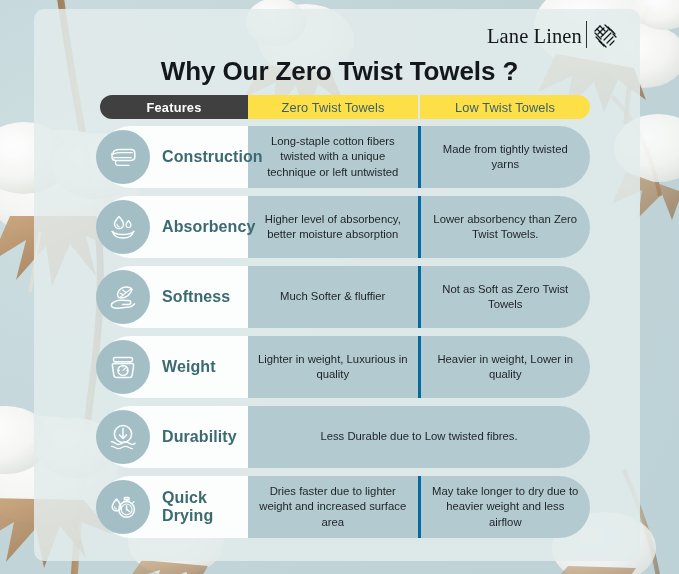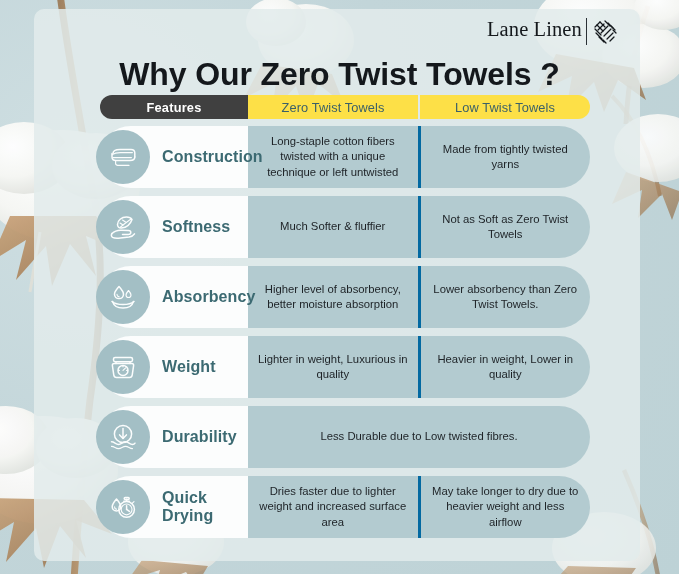--- a/index.html
+++ b/index.html
@@ -42,21 +42,21 @@
     background: rgba(226, 235, 235, 0.86);
     border-radius: 10px;
   }
 
   
   .logo {
     position: absolute;
     left: 487px;
     top: 18px;
     display: flex;
-    align-items: flex-start;
+    align-items: flex-end;
     gap: 4px;
     height: 30px;
   }
   .logo-text {
     font-family: "Liberation Serif", serif;
     font-size: 20.5px;
     color: #14181c;
     letter-spacing: .1px;
     white-space: nowrap;
   }
@@ -67,21 +67,21 @@
   }
   .logo-mark { width: 26px; height: 26px; display: block; }
 
   
   .title {
     position: absolute;
     left: 0;
     top: 56px;
     width: 679px;
     text-align: center;
-    font-size: 32px;
+    font-size: 26px;
     font-weight: bold;
     color: #14181c;
     letter-spacing: -0.1px;
   }
 
   
   .table {
     position: absolute;
     left: 100px;
     top: 95px;
@@ -304,49 +304,49 @@
         <span class="label-text">Construction</span>
       </div>
       <div class="desc-cell zero">Long-staple cotton fibers twisted with a unique technique or left untwisted</div>
       <div class="desc-cell low">Made from tightly twisted yarns</div>
     </div>
 
     <div class="row">
       <div class="label-cell">
         <span class="icon-wrap">
           <svg width="30" height="30" viewBox="0 0 30 30" aria-hidden="true">
+            <path class="stroke" d="M11 4.5 C11 4.5 6.5 9.4 6.5 12.2 C6.5 14.7 8.5 16.6 11 16.6 C13.5 16.6 15.5 14.7 15.5 12.2 C15.5 9.4 11 4.5 11 4.5 Z"></path>
+            <path class="stroke-thin" d="M9 12.4 C9 13.6 9.9 14.5 11 14.6"></path>
+            <path class="stroke-thin" d="M20.5 8.5 C20.5 8.5 18 11.4 18 13 C18 14.4 19.1 15.5 20.5 15.5 C21.9 15.5 23 14.4 23 13 C23 11.4 20.5 8.5 20.5 8.5 Z"></path>
+            <path class="stroke" d="M4 19.5 C4 19.5 7.5 22.5 15 22.5 C22.5 22.5 26 19.5 26 19.5"></path>
+            <path class="stroke" d="M4.6 19.6 C5.6 23.4 9.6 26 15 26 C20.4 26 24.4 23.4 25.4 19.6"></path>
+          </svg>
+        </span>
+        <span class="label-text">Absorbency</span>
+      </div>
+      <div class="desc-cell zero">Higher level of absorbency, better moisture absorption</div>
+      <div class="desc-cell low">Lower absorbency than Zero Twist Towels.</div>
+    </div>
+
+    <div class="row">
+      <div class="label-cell">
+        <span class="icon-wrap">
+          <svg width="30" height="30" viewBox="0 0 30 30" aria-hidden="true">
             <path class="stroke" d="M9.5 12.5 C9.5 8.5 13.5 5 18.5 5 C21 5 23 6 24 7.5 C22.5 12 18.5 15.5 13.5 16 C11 16.2 9.5 14.8 9.5 12.5 Z"></path>
             <path class="stroke-thin" d="M23 7 C19.5 9.5 15.5 12.5 12 15.5"></path>
             <path class="stroke-thin" d="M14.5 8 L17.5 10"></path>
             <path class="stroke-thin" d="M12 11 L15 13"></path>
             <path class="stroke" d="M4 21.5 C6.5 19 10 18 13.5 18.2 L20.5 18.6 C22 18.7 22.8 19.6 22.8 20.6 C22.8 21.8 21.8 22.6 20.2 22.6 L14.5 22.6"></path>
             <path class="stroke" d="M4 21.5 C3 23 3.2 24.6 4.6 25.4 C6.5 26.4 9.5 26.4 12.5 26 L21 25 C23.5 24.6 25.5 23.4 26.5 21.8"></path>
           </svg>
         </span>
         <span class="label-text">Softness</span>
       </div>
       <div class="desc-cell zero">Much Softer &amp; fluffier</div>
       <div class="desc-cell low">Not as Soft as Zero Twist Towels</div>
-    </div>
-
-    <div class="row">
-      <div class="label-cell">
-        <span class="icon-wrap">
-          <svg width="30" height="30" viewBox="0 0 30 30" aria-hidden="true">
-            <path class="stroke" d="M11 4.5 C11 4.5 6.5 9.4 6.5 12.2 C6.5 14.7 8.5 16.6 11 16.6 C13.5 16.6 15.5 14.7 15.5 12.2 C15.5 9.4 11 4.5 11 4.5 Z"></path>
-            <path class="stroke-thin" d="M9 12.4 C9 13.6 9.9 14.5 11 14.6"></path>
-            <path class="stroke-thin" d="M20.5 8.5 C20.5 8.5 18 11.4 18 13 C18 14.4 19.1 15.5 20.5 15.5 C21.9 15.5 23 14.4 23 13 C23 11.4 20.5 8.5 20.5 8.5 Z"></path>
-            <path class="stroke" d="M4 19.5 C4 19.5 7.5 22.5 15 22.5 C22.5 22.5 26 19.5 26 19.5"></path>
-            <path class="stroke" d="M4.6 19.6 C5.6 23.4 9.6 26 15 26 C20.4 26 24.4 23.4 25.4 19.6"></path>
-          </svg>
-        </span>
-        <span class="label-text">Absorbency</span>
-      </div>
-      <div class="desc-cell zero">Higher level of absorbency, better moisture absorption</div>
-      <div class="desc-cell low">Lower absorbency than Zero Twist Towels.</div>
     </div>
 
     <div class="row">
       <div class="label-cell">
         <span class="icon-wrap">
           <svg width="30" height="30" viewBox="0 0 30 30" aria-hidden="true">
             <rect class="stroke" x="5.5" y="5.5" width="19" height="4.2" rx="1.6"></rect>
             <path class="stroke" d="M8 9.7 L8 11.4"></path>
             <path class="stroke" d="M22 9.7 L22 11.4"></path>
             <path class="stroke" d="M6.2 11.4 L23.8 11.4 C25 11.4 25.8 12.4 25.6 13.6 L24.2 23.2 C24 24.6 22.9 25.6 21.5 25.6 L8.5 25.6 C7.1 25.6 6 24.6 5.8 23.2 L4.4 13.6 C4.2 12.4 5 11.4 6.2 11.4 Z"></path>

